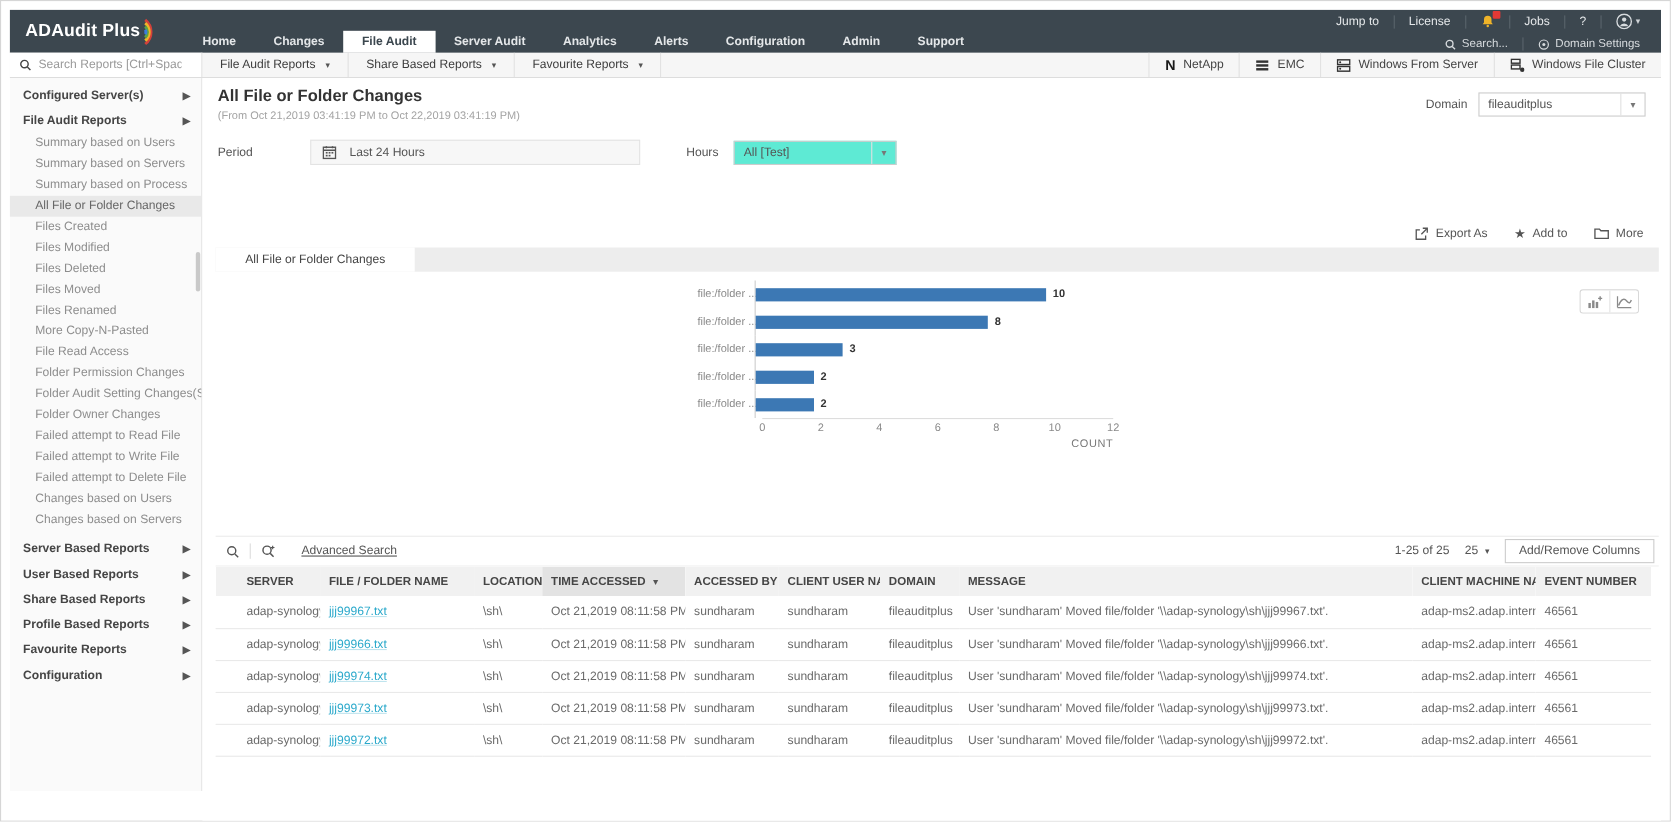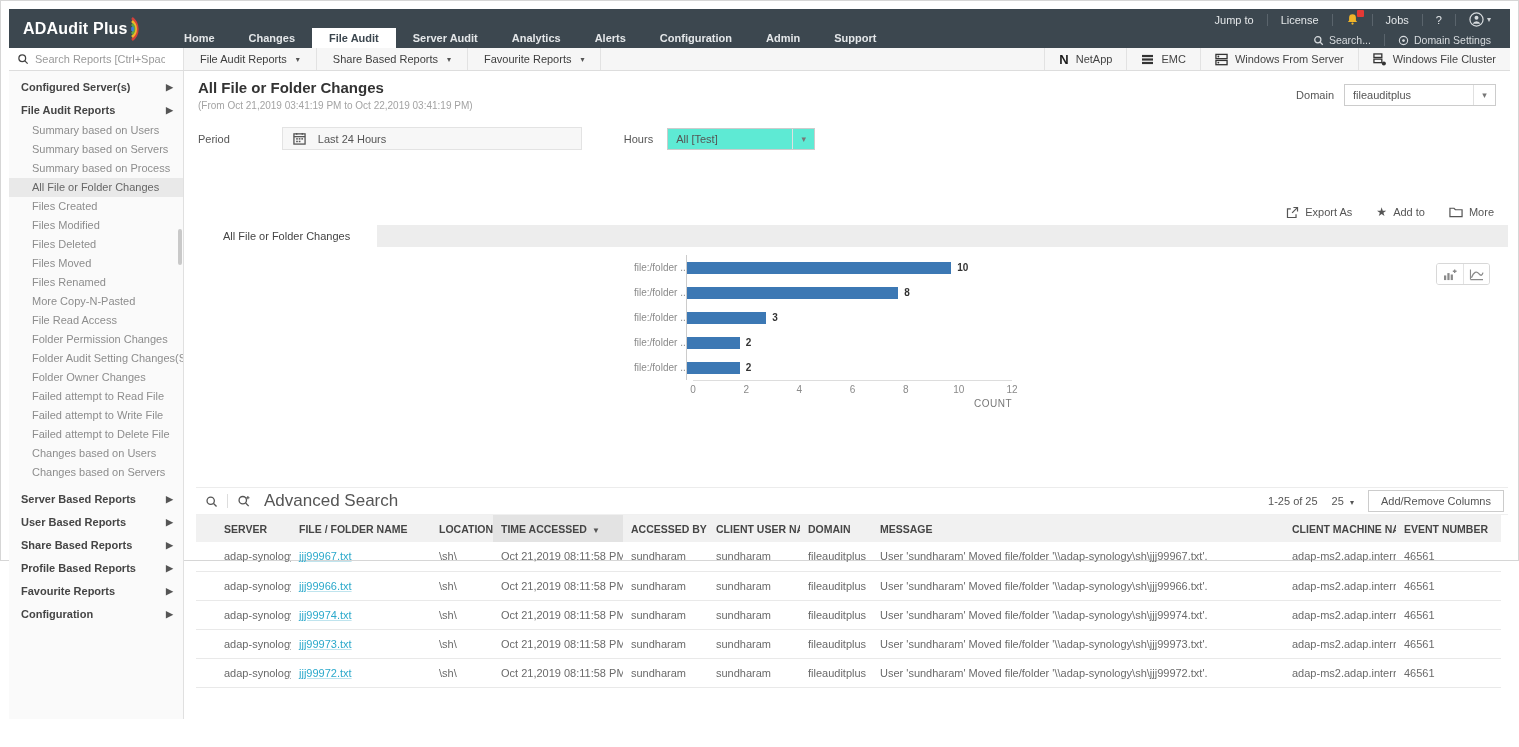--- a/index.html
+++ b/index.html
@@ -1,17 +1,17 @@
 <!DOCTYPE html>
 <html><head>
 <meta charset="utf-8">
 <style>
   * { margin:0; padding:0; box-sizing:border-box; }
   html,body { width:1519px; height:747px; background:#fff; font-family:"Liberation Sans", sans-serif; overflow:hidden; }
-  .frame { width:1519px; height:561px; border:1px solid #d6d6d6; background:#fff; position:relative; }
+  .frame { width:1519px; height:747px; border:1px solid #d6d6d6; background:#fff; position:relative; }
 
   
   .tophdr { position:absolute; left:8px; top:8px; right:8px; height:39px; background:#3c474f; display:flex; color:#e9e9e9; }
   .logo { width:158px; display:flex; align-items:center; padding-left:14px; gap:2px; }
   .logo-text { font-size:16px; font-weight:700; color:#fff; letter-spacing:.2px; }
   .nav { display:flex; align-items:flex-end; height:100%; }
   .nav-item { height:20px; line-height:20px; padding:0 17px; font-size:11px; font-weight:700; color:#e4e7e9; cursor:pointer; }
   .nav-item.active { background:#fff; color:#3c474f; }
   .hdr-right { margin-left:auto; display:flex; flex-direction:column; justify-content:space-between; padding:3px 10px 2px 0; }
   .hdr-row { display:flex; align-items:center; justify-content:flex-end; gap:4px; font-size:11px; color:#e4e7e9; }
@@ -83,21 +83,21 @@
   .bar-val { font-size:10px; font-weight:700; color:#333; margin-left:6px; }
   .axis-row { display:flex; }
   .axis-line { margin-left:59px; width:319px; border-top:1px solid #ddd; position:relative; height:16px; }
   .tick { position:absolute; top:3px; transform:translateX(-50%); font-size:10px; color:#8a8a8a; }
   .count-label { margin-left:59px; width:319px; text-align:right; font-size:10px; color:#777; letter-spacing:.5px; padding-top:2px; }
 
   
   .tbl-controls { display:flex; align-items:center; height:27px; margin:0 2px 0 12px; border-bottom:1px solid #f0f0f0; }
   .tc-icon { color:#555; padding:0 9px; display:flex; align-items:center; cursor:pointer; }
   .tc-div { width:1px; height:14px; background:#ddd; }
-  .adv-label { font-size:17px; color:#555; margin-left:4px; cursor:pointer; }
+  .adv-label { font-size:11px; color:#555; margin-left:14px; cursor:pointer;text-decoration:underline; }
   .tc-right { margin-left:auto; display:flex; align-items:center; gap:14px; padding-right:4px; }
   .pg-text { font-size:11px; color:#555; }
   .pg-size { font-size:11px; color:#555; cursor:pointer; }
   .addrem { font-size:11px; color:#555; border:1px solid #ccc; background:#fff; height:22px; padding:0 12px; cursor:pointer; font-family:"Liberation Sans",sans-serif; }
 
   table { border-collapse:collapse; table-layout:fixed; width:1305px; margin-left:12px; }
   thead th { background:#f1f1f1; height:27px; font-size:10.5px; font-weight:700; color:#454545; text-align:left; padding-left:8px; white-space:nowrap; overflow:hidden; }
   thead th.sorted { background:#e3e3e3; }
   thead th:first-child { padding-left:28px; }
   tbody td { height:29px; font-size:11px; color:#6a6a6a; border-bottom:1px solid #e9e9e9; padding-left:8px; white-space:nowrap; overflow:hidden; }

